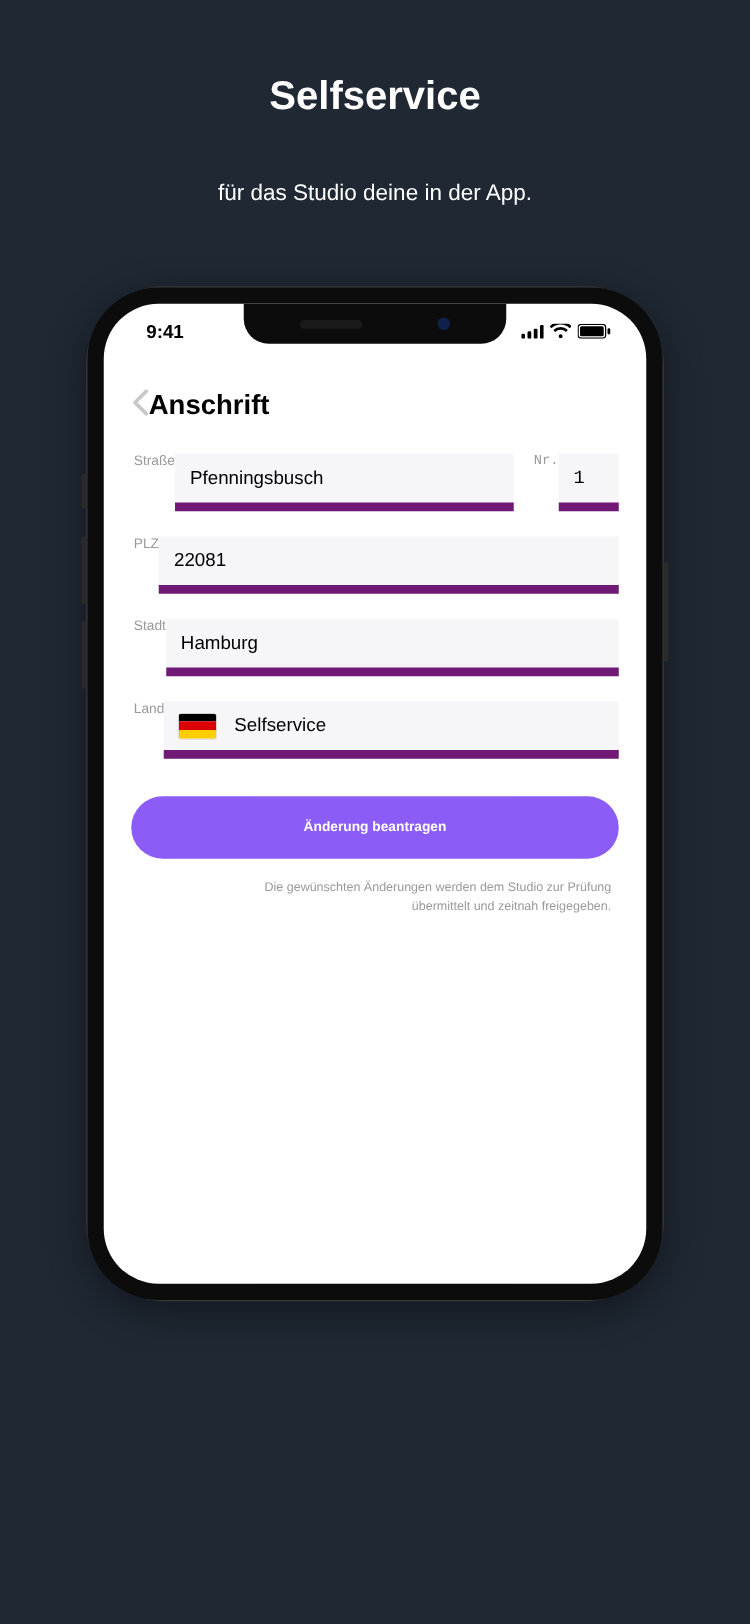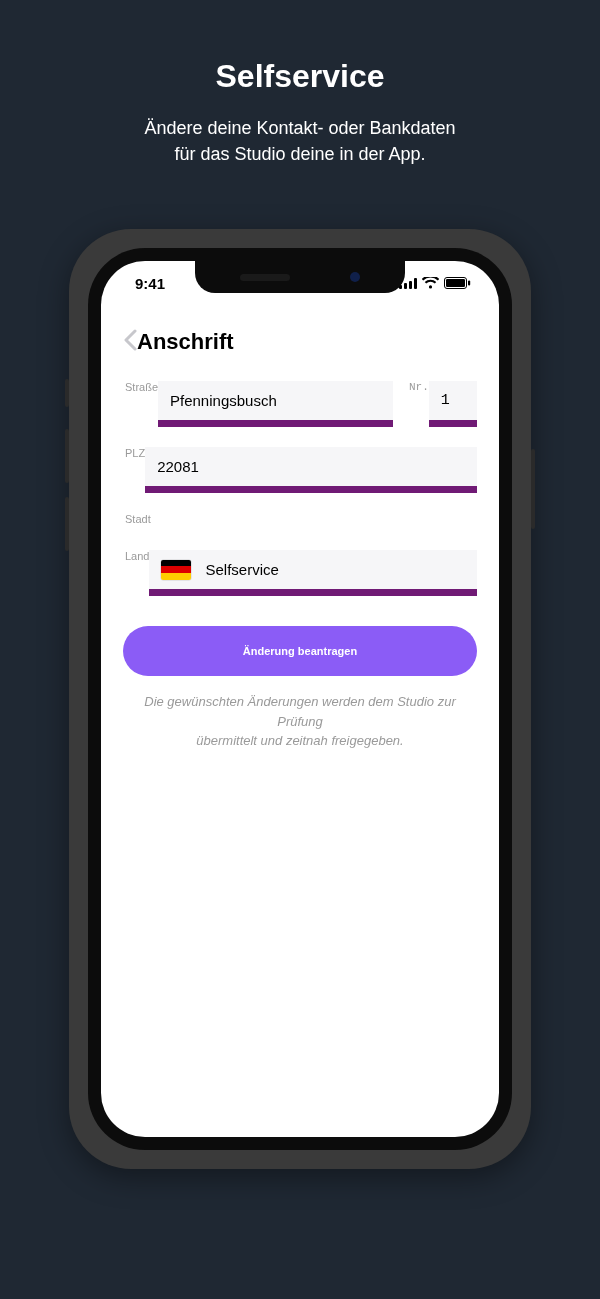--- a/index.html
+++ b/index.html
@@ -24,24 +24,24 @@
       color: #ffffff;
       font-size: 18px;
       font-weight: 400;
       margin-top: 20px;
       text-align: center;
       line-height: 1.45;
     }
     .phone-outer {
       margin-top: 62px;
       width: 462px;
-      height: 940px;
+      height: 812px;
       background: #3a3a3a;
       border-radius: 62px;
-      padding: 19px;
+      padding: 1px;
       box-shadow: 0 8px 30px rgba(0,0,0,.4);
       position: relative;
     }
     .phone-mid {
       width: 100%;
       height: 100%;
       background: #0c0c0c;
       border-radius: 57px;
       padding: 13px;
     }
@@ -135,34 +135,33 @@
       background: #8b5cf6;
       border: none;
       border-radius: 25px;
       color: #fff;
       font-size: 11px;
       font-weight: 700;
       cursor: pointer;
     }
     .help-text {
       margin-top: 16px;
-      text-align: center;
-      font-size: 13px;
+      text-align: right;
+      font-size: 10px;
       color: #9a9a9a;
       line-height: 1.5;
       padding: 0 6px;
-      font-style: italic;
     }
   </style>
 </head>
 <body>
 
 <div class="promo-title">Selfservice</div>
 <div class="promo-subtitle">
-  <span>Ändere deine Kontakt- oder Bankdaten</span><br>
+  <br>
   <span>für das Studio deine in der App.</span>
 </div>
 
 <div class="phone-outer">
   <div class="side-btn sb-mute"></div>
   <div class="side-btn sb-vol1"></div>
   <div class="side-btn sb-vol2"></div>
   <div class="side-btn sb-power"></div>
   <div class="phone-mid">
     <div class="phone-screen">
@@ -221,20 +220,23 @@
             <span class="field-label">PLZ</span>
             <div class="field-input">
                 <input value="22081" style="">
               </div>
           </div>
         </div>
 
         <div class="field-row">
           <div class="field-col full">
             <span class="field-label">Stadt</span>
+            <div class="field-input">
+                <input value="Hamburg" style="">
+              </div>
           </div>
         </div>
 
         <div class="field-row">
           <div class="field-col full">
             <span class="field-label">Land</span>
             <div class="field-input country-row">
               <span class="flag-de">
                   <span class="b1"></span>
                   <span class="b2"></span>

